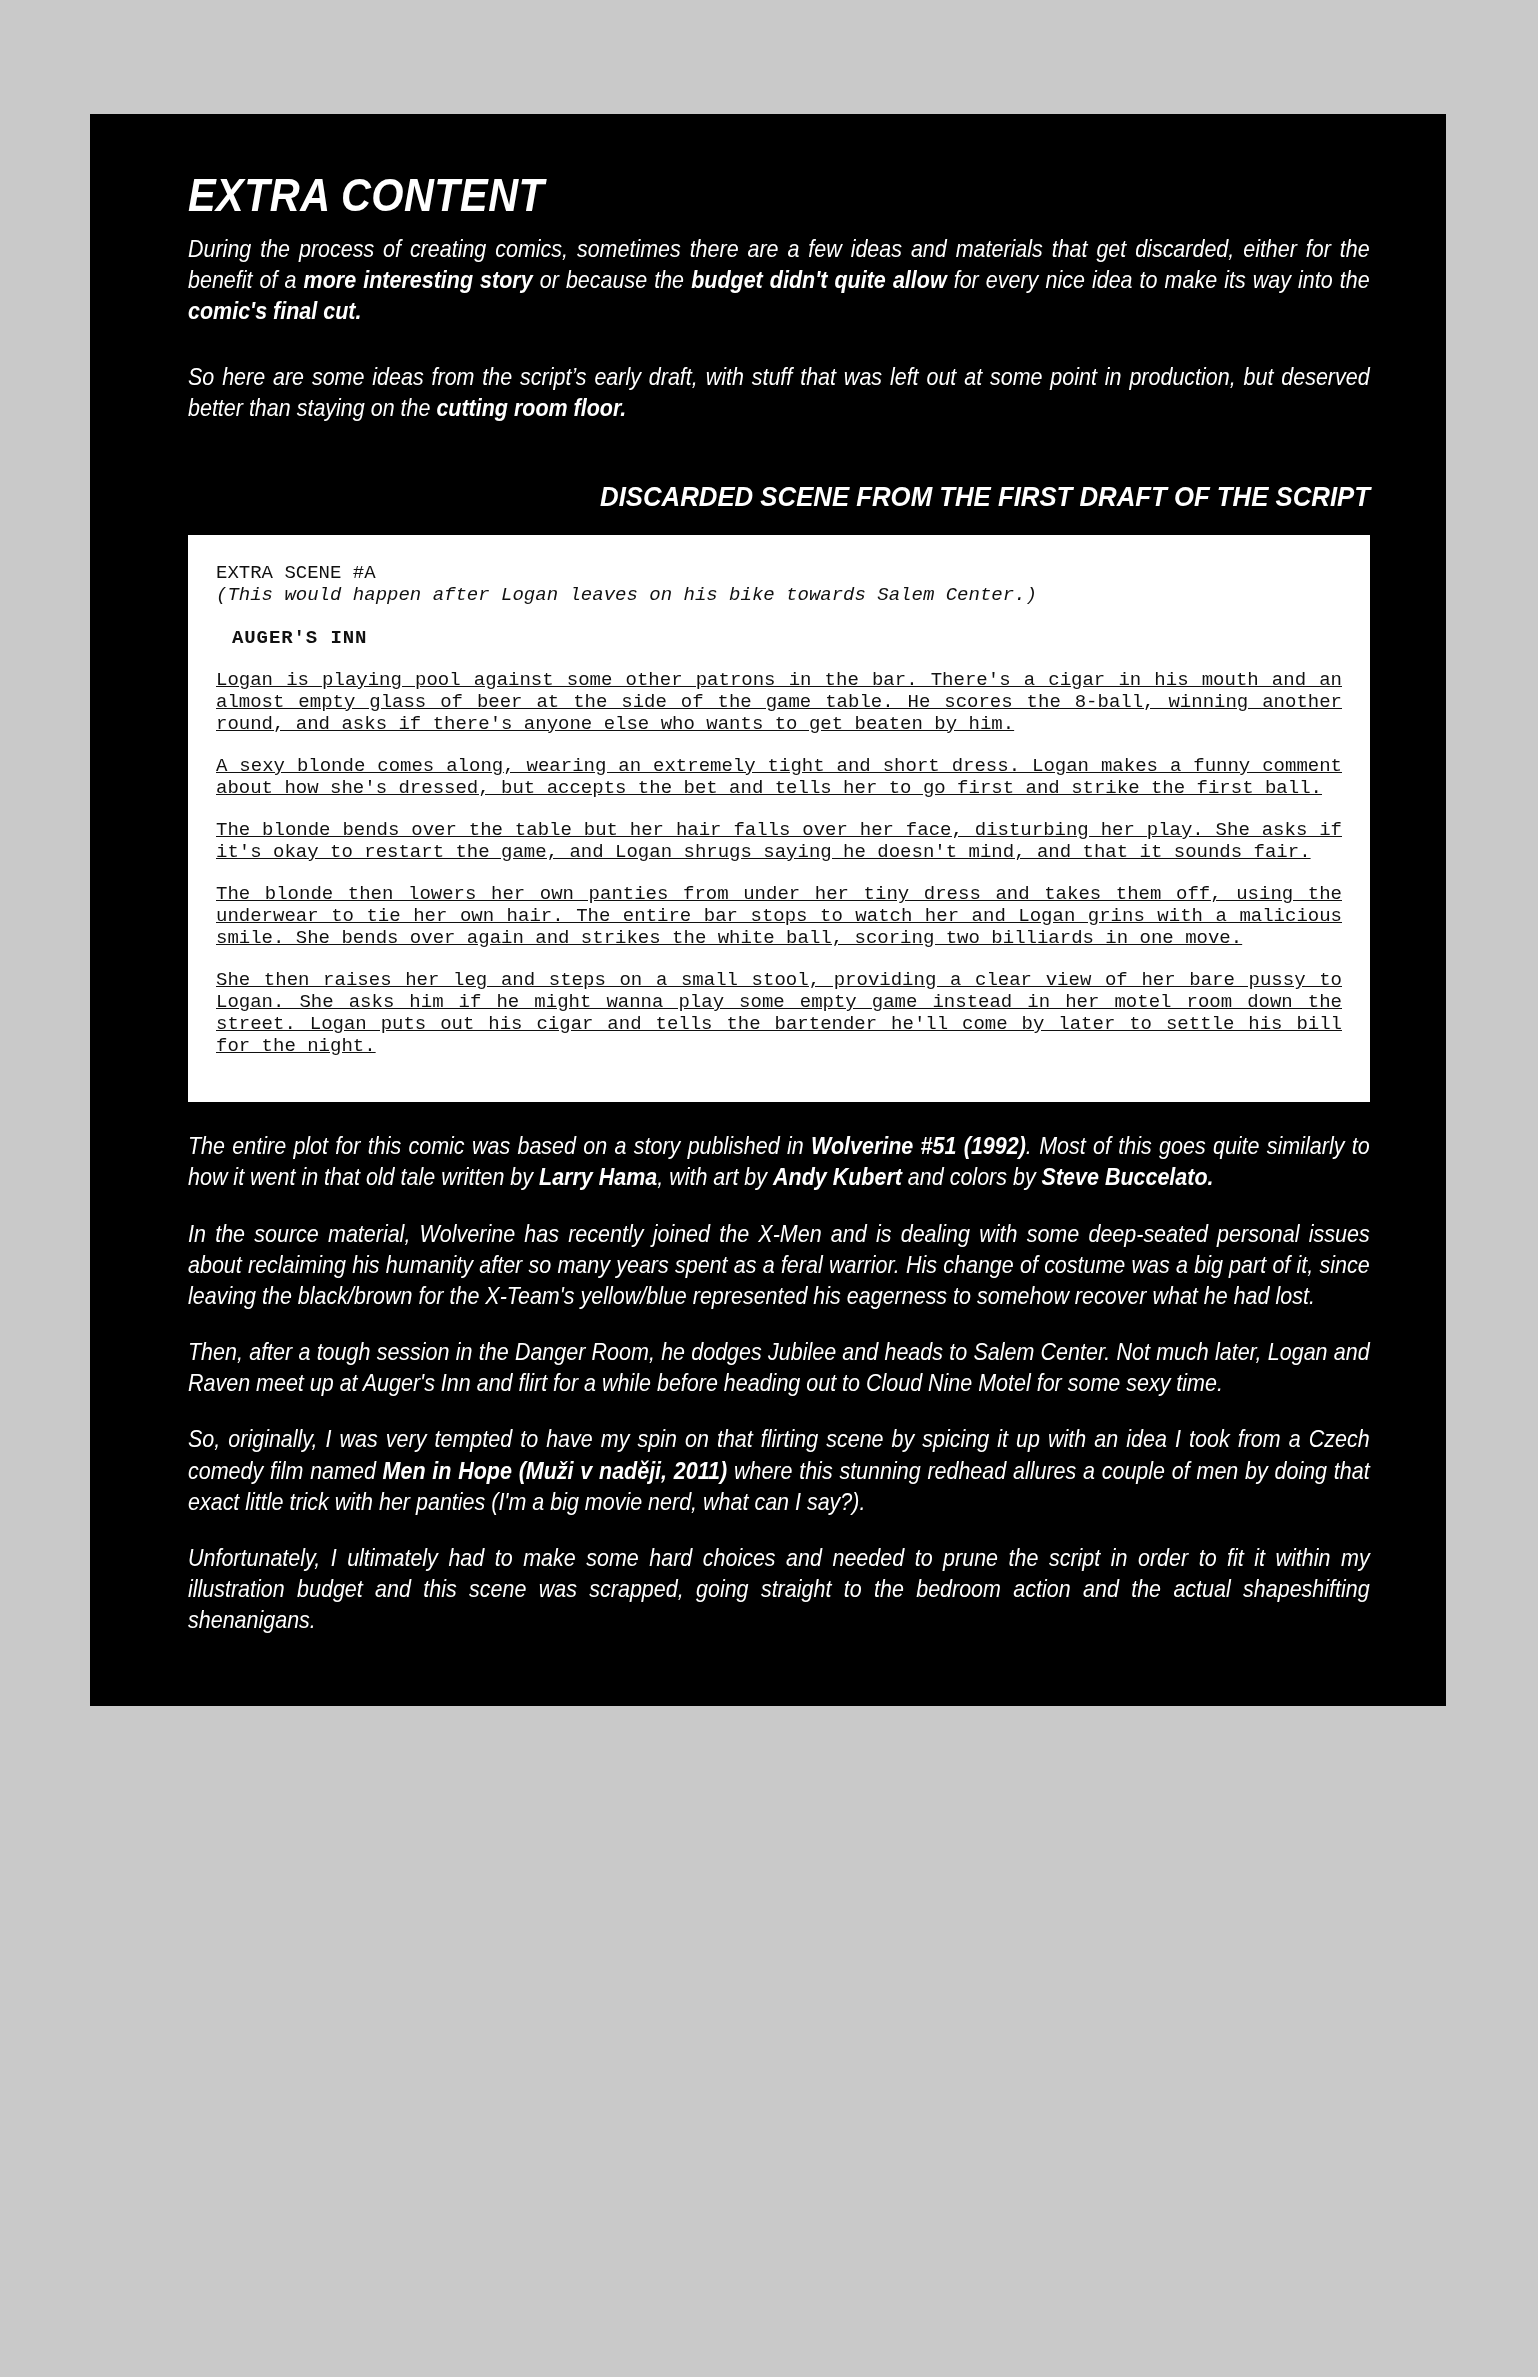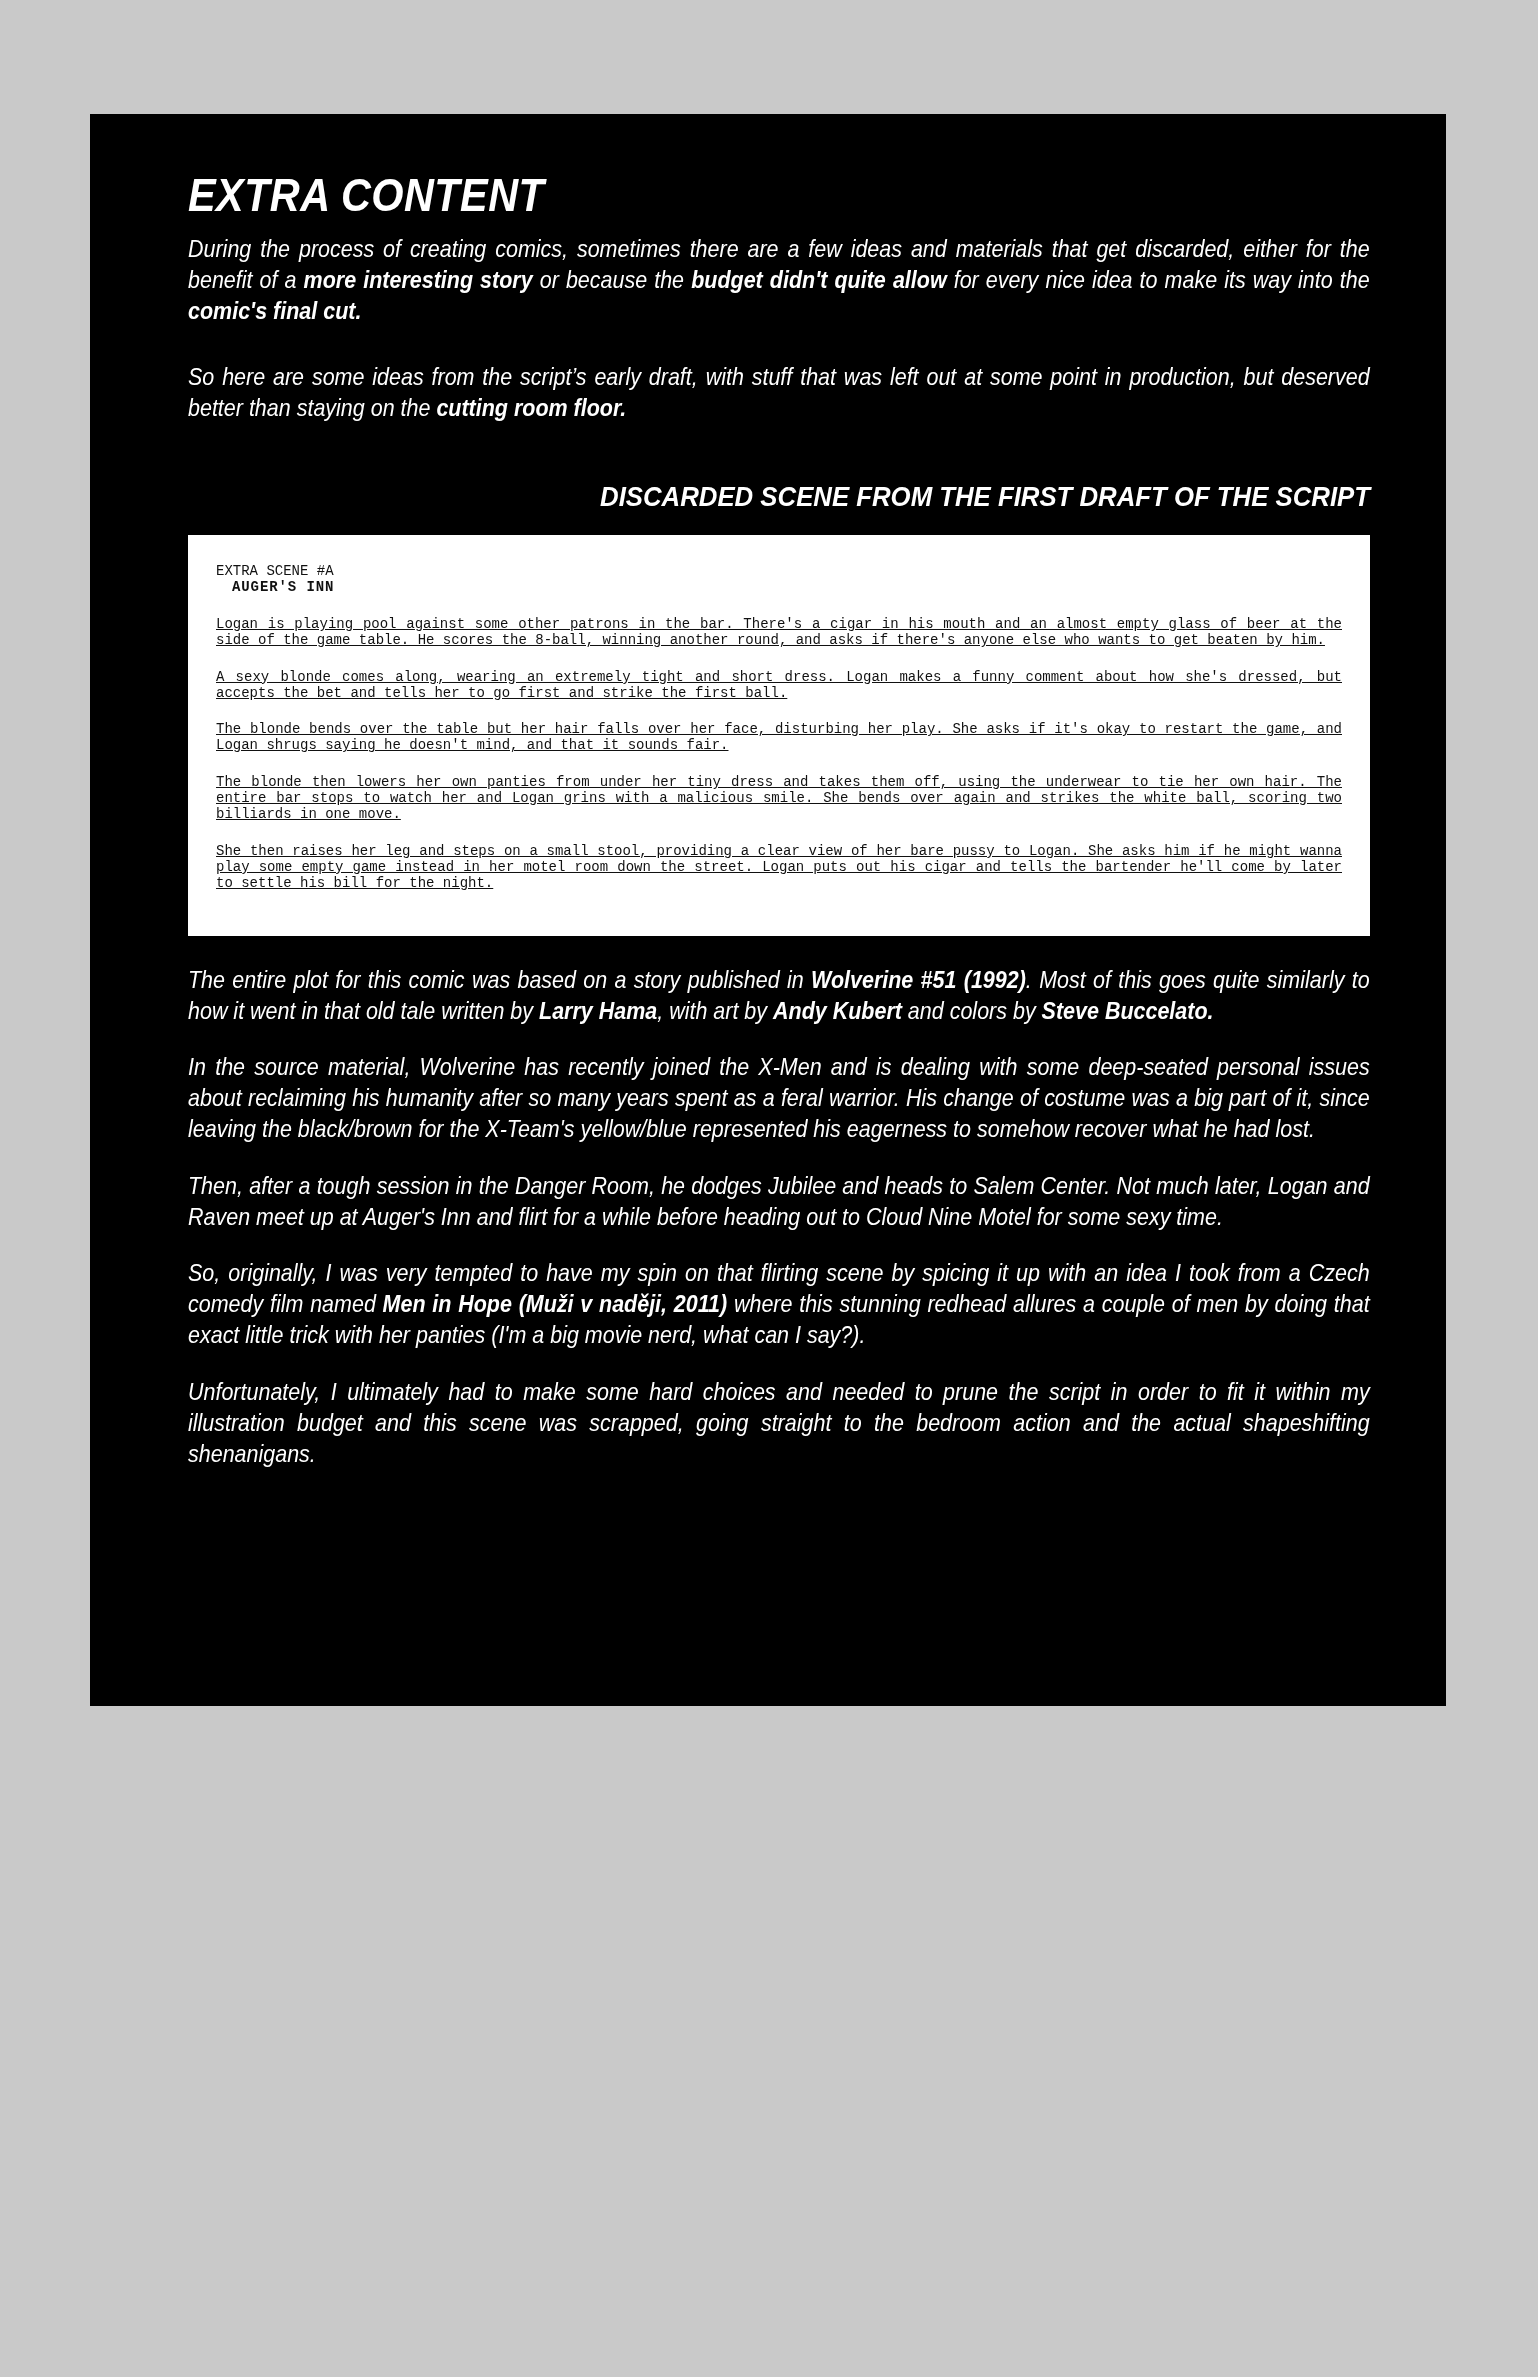--- a/index.html
+++ b/index.html
@@ -90,21 +90,21 @@
     background: #ffffff;
     color: #000000;
     padding: 28px 28px 24px 28px;
     margin: 0 0 28px 0;
     box-sizing: border-box;
     width: 1182px;
   }
 
   .script-box p {
     font-family: "Liberation Mono", "DejaVu Sans Mono", monospace;
-    font-size: 14px;
+    font-size: 19px;
     line-height: 1.15;
     margin: 0;
     text-align: justify;
     color: #111111;
     letter-spacing: 0px;
   }
 
   .script-box p.scene-head {
     margin-bottom: 0px;
   }
@@ -139,20 +139,21 @@
 
       <h1 class="title">EXTRA CONTENT</h1>
 
       <p class="prose">During the process of creating comics, sometimes there are a few ideas and materials that get discarded, either for the benefit of a <b>more interesting story</b> or because the <b>budget didn't quite allow</b> for every nice idea to make its way into the <b>comic's final cut.</b></p>
       <p class="prose intro-2">So here are some ideas from the script’s early draft, with stuff that was left out at some point in production, but deserved better than staying on the <b>cutting room floor.</b></p>
 
       <h2 class="section-heading">DISCARDED SCENE FROM THE FIRST DRAFT OF THE SCRIPT</h2>
 
       <div class="script-box">
         <p class="scene-head">EXTRA SCENE #A</p>
+        <p class="scene-note">(This would happen after Logan leaves on his bike towards Salem Center.)</p>
         <p class="loc-head">AUGER'S INN</p>
         <div>
             <p class="body-para">Logan is playing pool against some other patrons in the bar. There's a cigar in his mouth and an almost empty glass of beer at the side of the game table. He scores the 8-ball, winning another round, and asks if there's anyone else who wants to get beaten by him.</p>
             <p class="body-para">A sexy blonde comes along, wearing an extremely tight and short dress. Logan makes a funny comment about how she's dressed, but accepts the bet and tells her to go first and strike the first ball.</p>
             <p class="body-para">The blonde bends over the table but her hair falls over her face, disturbing her play. She asks if it's okay to restart the game, and Logan shrugs saying he doesn't mind, and that it sounds fair.</p>
             <p class="body-para">The blonde then lowers her own panties from under her tiny dress and takes them off, using the underwear to tie her own hair. The entire bar stops to watch her and Logan grins with a malicious smile. She bends over again and strikes the white ball, scoring two billiards in one move.</p>
             <p class="body-para">She then raises her leg and steps on a small stool, providing a clear view of her bare pussy to Logan. She asks him if he might wanna play some empty game instead in her motel room down the street. Logan puts out his cigar and tells the bartender he'll come by later to settle his bill for the night.</p>
           </div>
       </div>
 

